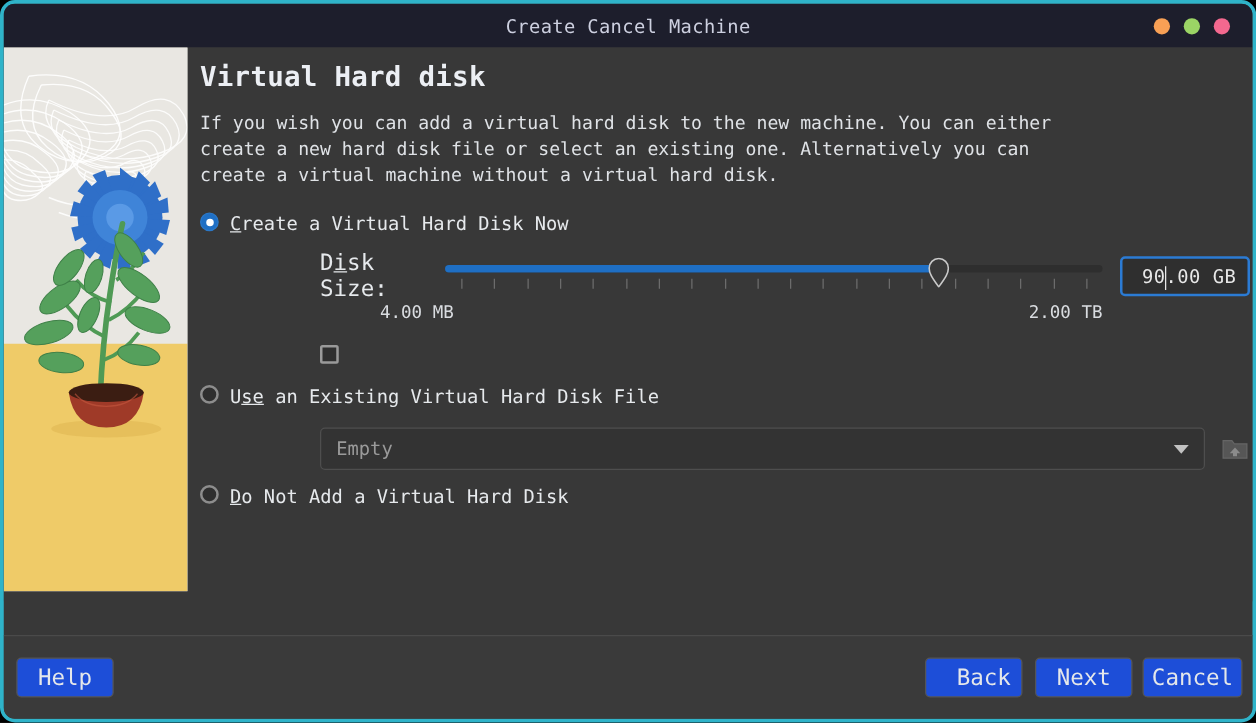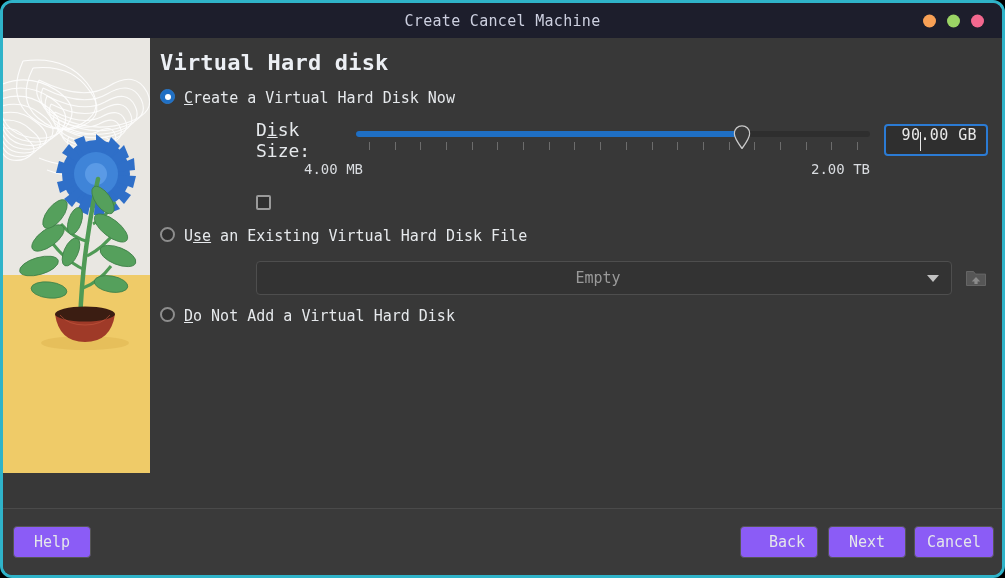--- a/index.html
+++ b/index.html
@@ -101,21 +101,21 @@
     height: 435px;
   }
 
   
   .main {
     position: absolute;
     left: 147px;
     top: 0;
     right: 0;
     bottom: 0;
-    padding: 12px 14px 0 10px;
+    padding: 12px 2px 0 10px;
     box-sizing: border-box;
   }
   .page-title {
     color: #eceff4;
     font-size: 22px;
     font-weight: bold;
     margin: 0 0 14px 0;
     letter-spacing: 0.2px;
   }
   .page-desc {
@@ -223,21 +223,21 @@
   }
   .spinbox {
     flex: 0 0 auto;
     width: 104px;
     height: 32px;
     box-sizing: border-box;
     border: 2px solid #2b7bd4;
     border-radius: 4px;
     background: #2f2f2f;
     display: flex;
-    align-items: flex-start;
+    align-items: center;
     justify-content: flex-end;
     padding-right: 9px;
     position: relative;
   }
   .spin-value {
     color: #e8e8e8;
     font-size: 15px;
     letter-spacing: 0.4px;
   }
   .caret {
@@ -282,21 +282,20 @@
     margin-right: 9px;
     flex: 0 0 auto;
   }
 
   
   .combo-row {
     display: flex;
     align-items: center;
     margin: 8px 0 0 96px;
     height: 34px;
-    text-align: center;
   }
   .combo {
     flex: 1 1 auto;
     height: 34px;
     box-sizing: border-box;
     border: 1px solid #4e4e4e;
     border-radius: 4px;
     background: #333333;
     display: flex;
     align-items: center;
@@ -335,23 +334,23 @@
     background: #3a3a3a;
     border-top: 1px solid #4a4a4a;
   }
   .btn {
     position: absolute;
     top: 17px;
     height: 32px;
     box-sizing: border-box;
     border: 1px solid #555555;
     border-radius: 4px;
-    background: #8b5cf6;
+    background: #1d4ed8;
     color: #e4e7ea;
-    font-size: 15px;
+    font-size: 18px;
     font-family: "DejaVu Sans Mono", monospace;
     display: flex;
     align-items: center;
     justify-content: center;
   }
   .btn-help   { left: 10px;  width: 78px; }
   .btn-back   { right: 184px; width: 78px; padding-left: 16px; }
   .btn-next   { right: 96px;  width: 78px; }
   .btn-cancel { right: 8px;   width: 80px; }
 </style>
@@ -441,20 +440,21 @@
         <ellipse cx="82" cy="305" rx="44" ry="7" fill="#e0b854" opacity="0.65"></ellipse>
         <path d="M52 276 h60 q-4 28 -30 28 q-26 0 -30 -28 z" fill="#9f3a28"></path>
         <ellipse cx="82" cy="276" rx="30" ry="7.5" fill="#3b1d12"></ellipse>
         <path d="M57 277 q8 10 25 10 q17 0 25 -10" fill="none" stroke="#c7583f" stroke-width="1" opacity="0.6"></path>
       </svg>
     </div>
 
     <div class="main">
 
       <h1 class="page-title">Virtual Hard disk</h1>
+      <p class="page-desc">If you wish you can add a virtual hard disk to the new machine. You can either create a new hard disk file or select an existing one. Alternatively you can create a virtual machine without a virtual hard disk.</p>
 
       <div class="radio-row">
         <div class="radio checked"></div>
         <span class="opt-label"><span class="acc">C</span><span>reate a Virtual Hard Disk Now</span></span>
       </div>
 
       <div class="disk-row">
         <span class="disk-label"><span>D</span><span class="acc">i</span><span>sk Size:</span></span>
         <div class="slider-wrap">
           <div class="slider-groove"></div>

